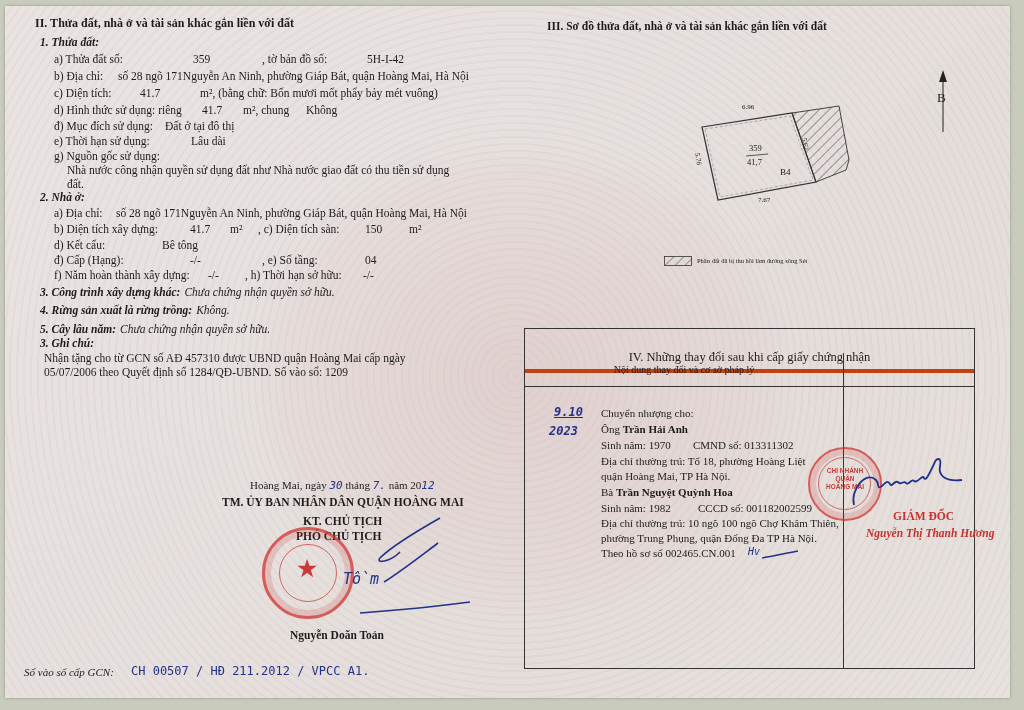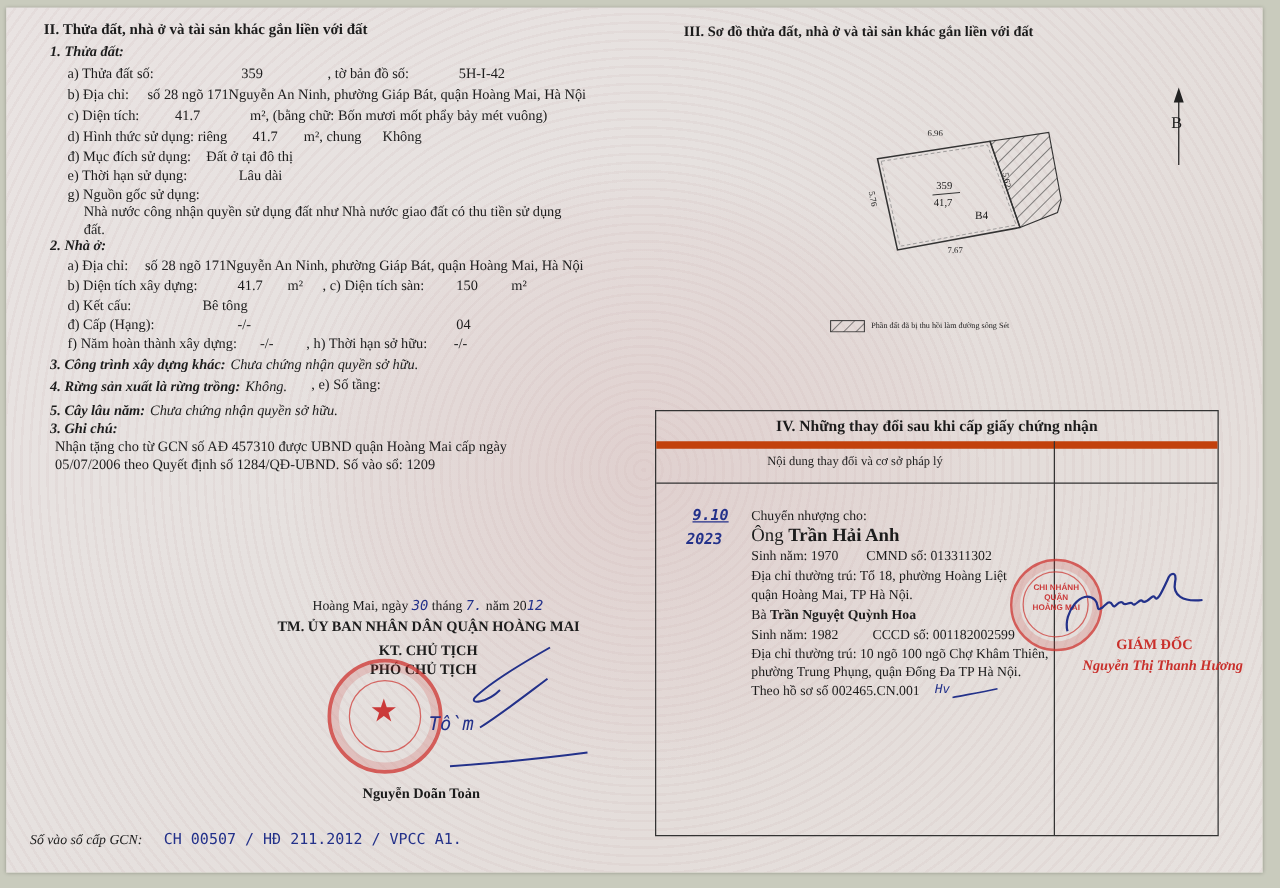--- a/index.html
+++ b/index.html
@@ -22,21 +22,21 @@
   .h { font-weight:bold; font-size:12px; }
   .bi { font-weight:bold; font-style:italic; font-size:11.5px; }
   .it { font-style:italic; font-size:11.5px; }
   .hand { font-family:"DejaVu Sans Mono", monospace; color:#23318a; font-style:italic; }
 
   
   .diagram { position:absolute; left:650px; top:100px; width:260px; height:180px; }
 
   
   .tbl { position:absolute; left:524px; top:328px; width:449px; height:339px; border:1px solid #333; }
-  .tbl .title-row { position:absolute; left:0; top:0; width:449px; height:24px; border-bottom:6px solid #c2410c; text-align:center; font-weight:bold; font-size:12.5px; line-height:24px; }
+  .tbl .title-row { position:absolute; left:0; top:16px; width:449px; height:24px; border-bottom:4px solid #c2410c; text-align:center; font-weight:normal; font-size:12.5px; line-height:24px; }
   .tbl .col-div { position:absolute; left:318px; top:24px; width:1px; height:315px; background:#333; }
   .tbl .hdr-bottom { position:absolute; left:0; top:57px; width:449px; height:1px; background:#333; }
   .tbl .hdr1 { position:absolute; left:0; top:24px; width:318px; height:33px; text-align:center; font-size:10px; line-height:33px; }
   .tbl .hdr2 { position:absolute; left:319px; top:27px; width:130px; text-align:center; font-size:10px; line-height:12px; white-space:normal; }
 
   .stamp {
     position:absolute; border-radius:50%; border:3px solid rgba(205,50,45,0.75);
     box-shadow: inset 0 0 0 6px rgba(205,50,45,0.18);
   }
   .stamp .inner { position:absolute; border-radius:50%; border:1.5px solid rgba(205,50,45,0.7); }
@@ -88,21 +88,21 @@
 <div class="abs t" style="left:230px; top:222px;">m²</div>
 <div class="abs t" style="left:258px; top:222px;">, c) Diện tích sàn:</div>
 <div class="abs t" style="left:365px; top:222px;">150</div>
 <div class="abs t" style="left:409px; top:222px;">m²</div>
 
 <div class="abs t" style="left:54px; top:238px;">d) Kết cấu:</div>
 <div class="abs t" style="left:125px; top:238px;margin-left:37px;">Bê tông</div>
 
 <div class="abs t" style="left:54px; top:253px;">đ) Cấp (Hạng):</div>
 <div class="abs t" style="left:190px; top:253px;">-/-</div>
-<div class="abs t" style="left:249px; top:253px;margin-top:48px;">, e) Số tầng:</div>
+<div class="abs t" style="left:262px; top:253px;">, e) Số tầng:</div>
 <div class="abs t" style="left:365px; top:253px;">04</div>
 
 <div class="abs t" style="left:54px; top:268px;">f) Năm hoàn thành xây dựng:</div>
 <div class="abs t" style="left:208px; top:268px;">-/-</div>
 <div class="abs t" style="left:245px; top:268px;">, h) Thời hạn sở hữu:</div>
 <div class="abs t" style="left:363px; top:268px;">-/-</div>
 
 <div class="abs" style="left:40px; top:282px;">
   <span class="bi">3. Công trình xây dựng khác:</span>
   <span class="it">Chưa chứng nhận quyền sở hữu.</span>
@@ -182,21 +182,21 @@
   <div class="title-row">IV. Những thay đổi sau khi cấp giấy chứng nhận</div>
   <div class="hdr1">Nội dung thay đổi và cơ sở pháp lý</div>
   <div class="hdr-bottom"></div>
   <div class="col-div"></div>
 </div>
 
 <div class="abs hand" style="left:554px; top:405px; font-size:12px; font-weight:bold; text-decoration:underline;">9.10</div>
 <div class="abs hand" style="left:549px; top:424px; font-size:12px; font-weight:bold;">2023</div>
 
 <div class="abs t" style="left:601px; top:406px; font-size:11px;">Chuyển nhượng cho:</div>
-<div class="abs t" style="left:601px; top:422px; font-size:15px;">
+<div class="abs t" style="left:601px; top:422px; font-size:11px;">
   <span>Ông</span>
   <b>Trần Hải Anh</b>
 </div>
 <div class="abs t" style="left:601px; top:438px; font-size:11px;">Sinh năm: 1970</div>
 <div class="abs t" style="left:693px; top:438px; font-size:11px;">CMND số: 013311302</div>
 <div class="abs t" style="left:601px; top:454px; font-size:11px;">Địa chỉ thường trú: Tổ 18, phường Hoàng Liệt</div>
 <div class="abs t" style="left:601px; top:469px; font-size:11px;">quận Hoàng Mai, TP Hà Nội.</div>
 <div class="abs t" style="left:601px; top:485px; font-size:11px;">
   <span>Bà</span>
   <b>Trần Nguyệt Quỳnh Hoa</b>

